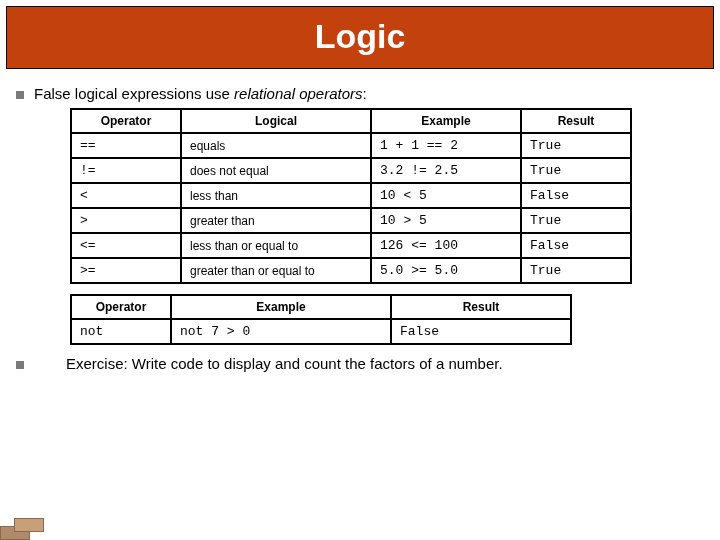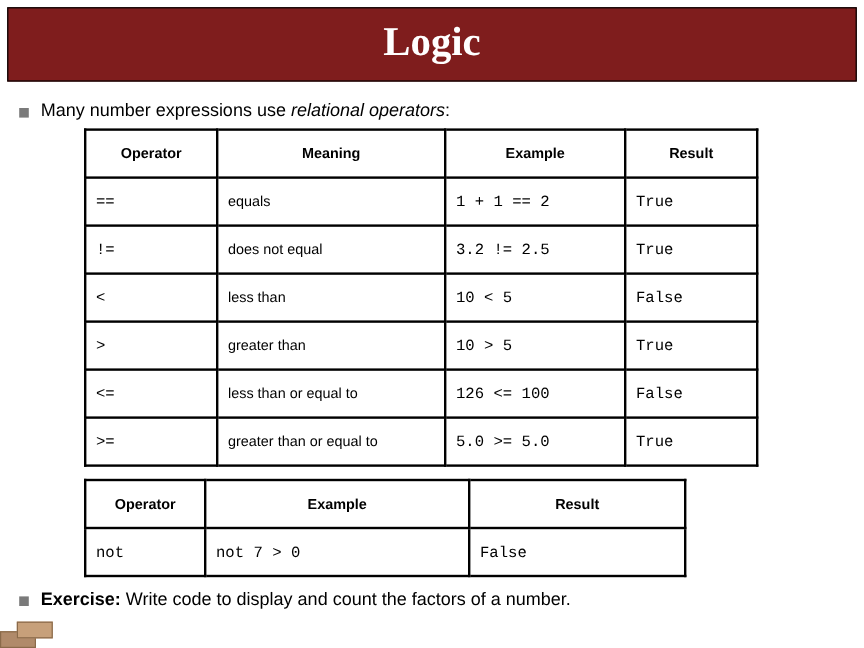--- a/index.html
+++ b/index.html
@@ -5,60 +5,59 @@
   * { margin: 0; padding: 0; box-sizing: border-box; }
   body {
     width: 720px;
     height: 540px;
     background: #ffffff;
     font-family: Verdana, Geneva, sans-serif;
     position: relative;
     overflow: hidden;
   }
   .title-bar {
-    background: #7f1d1d;
+    background: #c2410c;
     border: 1px solid #000;
     color: #fff;
     font-weight: bold;
     font-size: 34px;
     text-align: center;
     padding: 10px 0 12px 0;
     margin: 6px 6px 0 6px;
-    font-family: Liberation Serif, serif;
   }
   .content {
     padding: 8px 14px 0 14px;
   }
   .bullet-line {
     display: flex;
     align-items: flex-start;
     font-size: 15px;
     margin: 8px 0 6px 0;
     color: #000;
   }
   .bullet-line .bullet {
     width: 8px;
     height: 8px;
     background: #7a7a7a;
     margin: 6px 10px 0 2px;
     flex-shrink: 0;
   }
   .bullet-line em { font-style: italic; }
-  .bullet-line strong { font-weight: bold; }
+  .bullet-line strong { font-weight: normal; margin-left: 32px; }
   table {
     border-collapse: collapse;
     margin: 4px 0 10px 56px;
   }
   table th, table td {
     border: 2px solid #000;
     font-size: 12px;
     padding: 4px 8px;
     text-align: left;
     vertical-align: middle;
-    height: 40px;
+    height: 24px;
   }
   table th {
     font-weight: bold;
     text-align: center;
   }
   .mono {
     font-family: "Courier New", Courier, monospace;
     font-size: 13px;
   }
   .t1 th:nth-child(1), .t1 td:nth-child(1) { width: 110px; }
@@ -81,29 +80,29 @@
 </head>
 <body>
 
 <div class="title-bar">Logic</div>
 
 <div class="content">
 
   <div class="bullet-line">
     <div class="bullet"></div>
     <div>
-      <span>Many number expressions use </span><em>relational operators</em><span>:</span>
+      <span>False logical expressions use </span><em>relational operators</em><span>:</span>
     </div>
   </div>
 
   <table class="t1">
     <tbody>
         <tr>
       <th>Operator</th>
-      <th>Meaning</th>
+      <th>Logical</th>
       <th>Example</th>
       <th>Result</th>
     </tr>
     <tr>
           <td class="mono">==</td>
           <td>equals</td>
           <td class="mono">1 + 1 == 2</td>
           <td class="mono">True</td>
         </tr>
     <tr>

